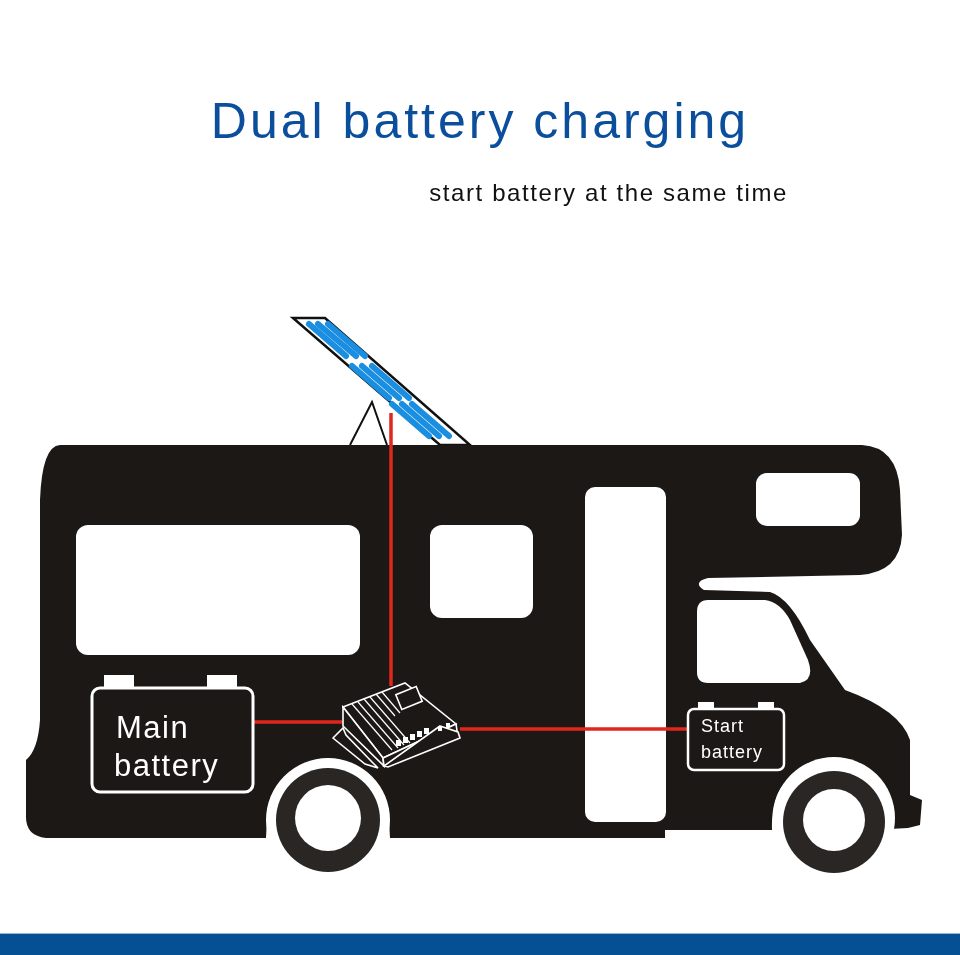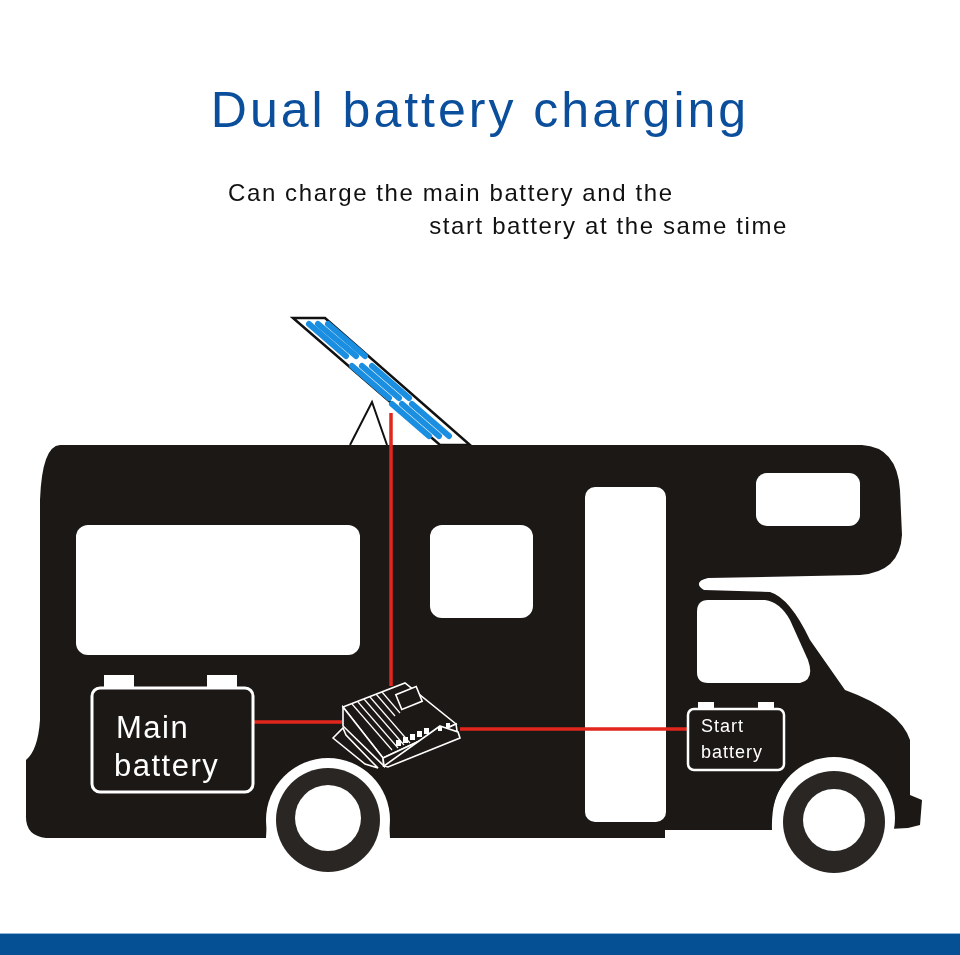--- a/index.html
+++ b/index.html
@@ -1,39 +1,38 @@
 <!DOCTYPE html>
 <html><head>
   <meta charset="utf-8">
   <style>
     html, body { margin: 0; padding: 0; }
     body {
       width: 960px; height: 955px; background: #ffffff; position: relative; overflow: hidden;
       font-family: "Liberation Sans", sans-serif;
     }
     .title {
-      position: absolute; left: 0; top: 81px; width: 960px; text-align: center;
+      position: absolute; left: 0; top: 92px; width: 960px; text-align: center;
       font-size: 50px; letter-spacing: 3px; font-weight: normal;
     }
     .subtitle {
       position: absolute; left: 228px; top: 176px; width: 560px;
       font-size: 24px; letter-spacing: 1.6px; color: #111; line-height: 33px;
     }
     .subtitle .l2 { display: block; padding-left: 9px; text-align: right; }
     svg.scene { position: absolute; left: 0; top: 0; }
     .bottom-bar { position: absolute; left: 0; top: 934px; width: 960px; height: 21px; }
     .bottom-bar .hl { position: absolute; left: 0; top: -1px; width: 960px; height: 1px; background: #8fb7dc; }
     .batt-label { font-family: "Liberation Sans", sans-serif; fill: #ffffff; }
   </style>
 </head>
 <body>
 
 <div class="title" style="color:#0b4f9c;">Dual battery charging</div>
 <div class="subtitle">
-  <span>Can charge the main battery and the</span>
   <span class="l2">start battery at the same time</span>
 </div>
 
 <svg class="scene" width="960" height="955" viewBox="0 0 960 955">
 
   <g>
     <polyline points="350,445 372,402 387,445" fill="none" stroke="#111" stroke-width="2"></polyline>
     <polygon points="293,318 325,318 470,445 440,445" fill="#ffffff" stroke="#111" stroke-width="2.5"></polygon>
 
     <g stroke="#1a8ee0" stroke-width="6" stroke-linecap="round">

